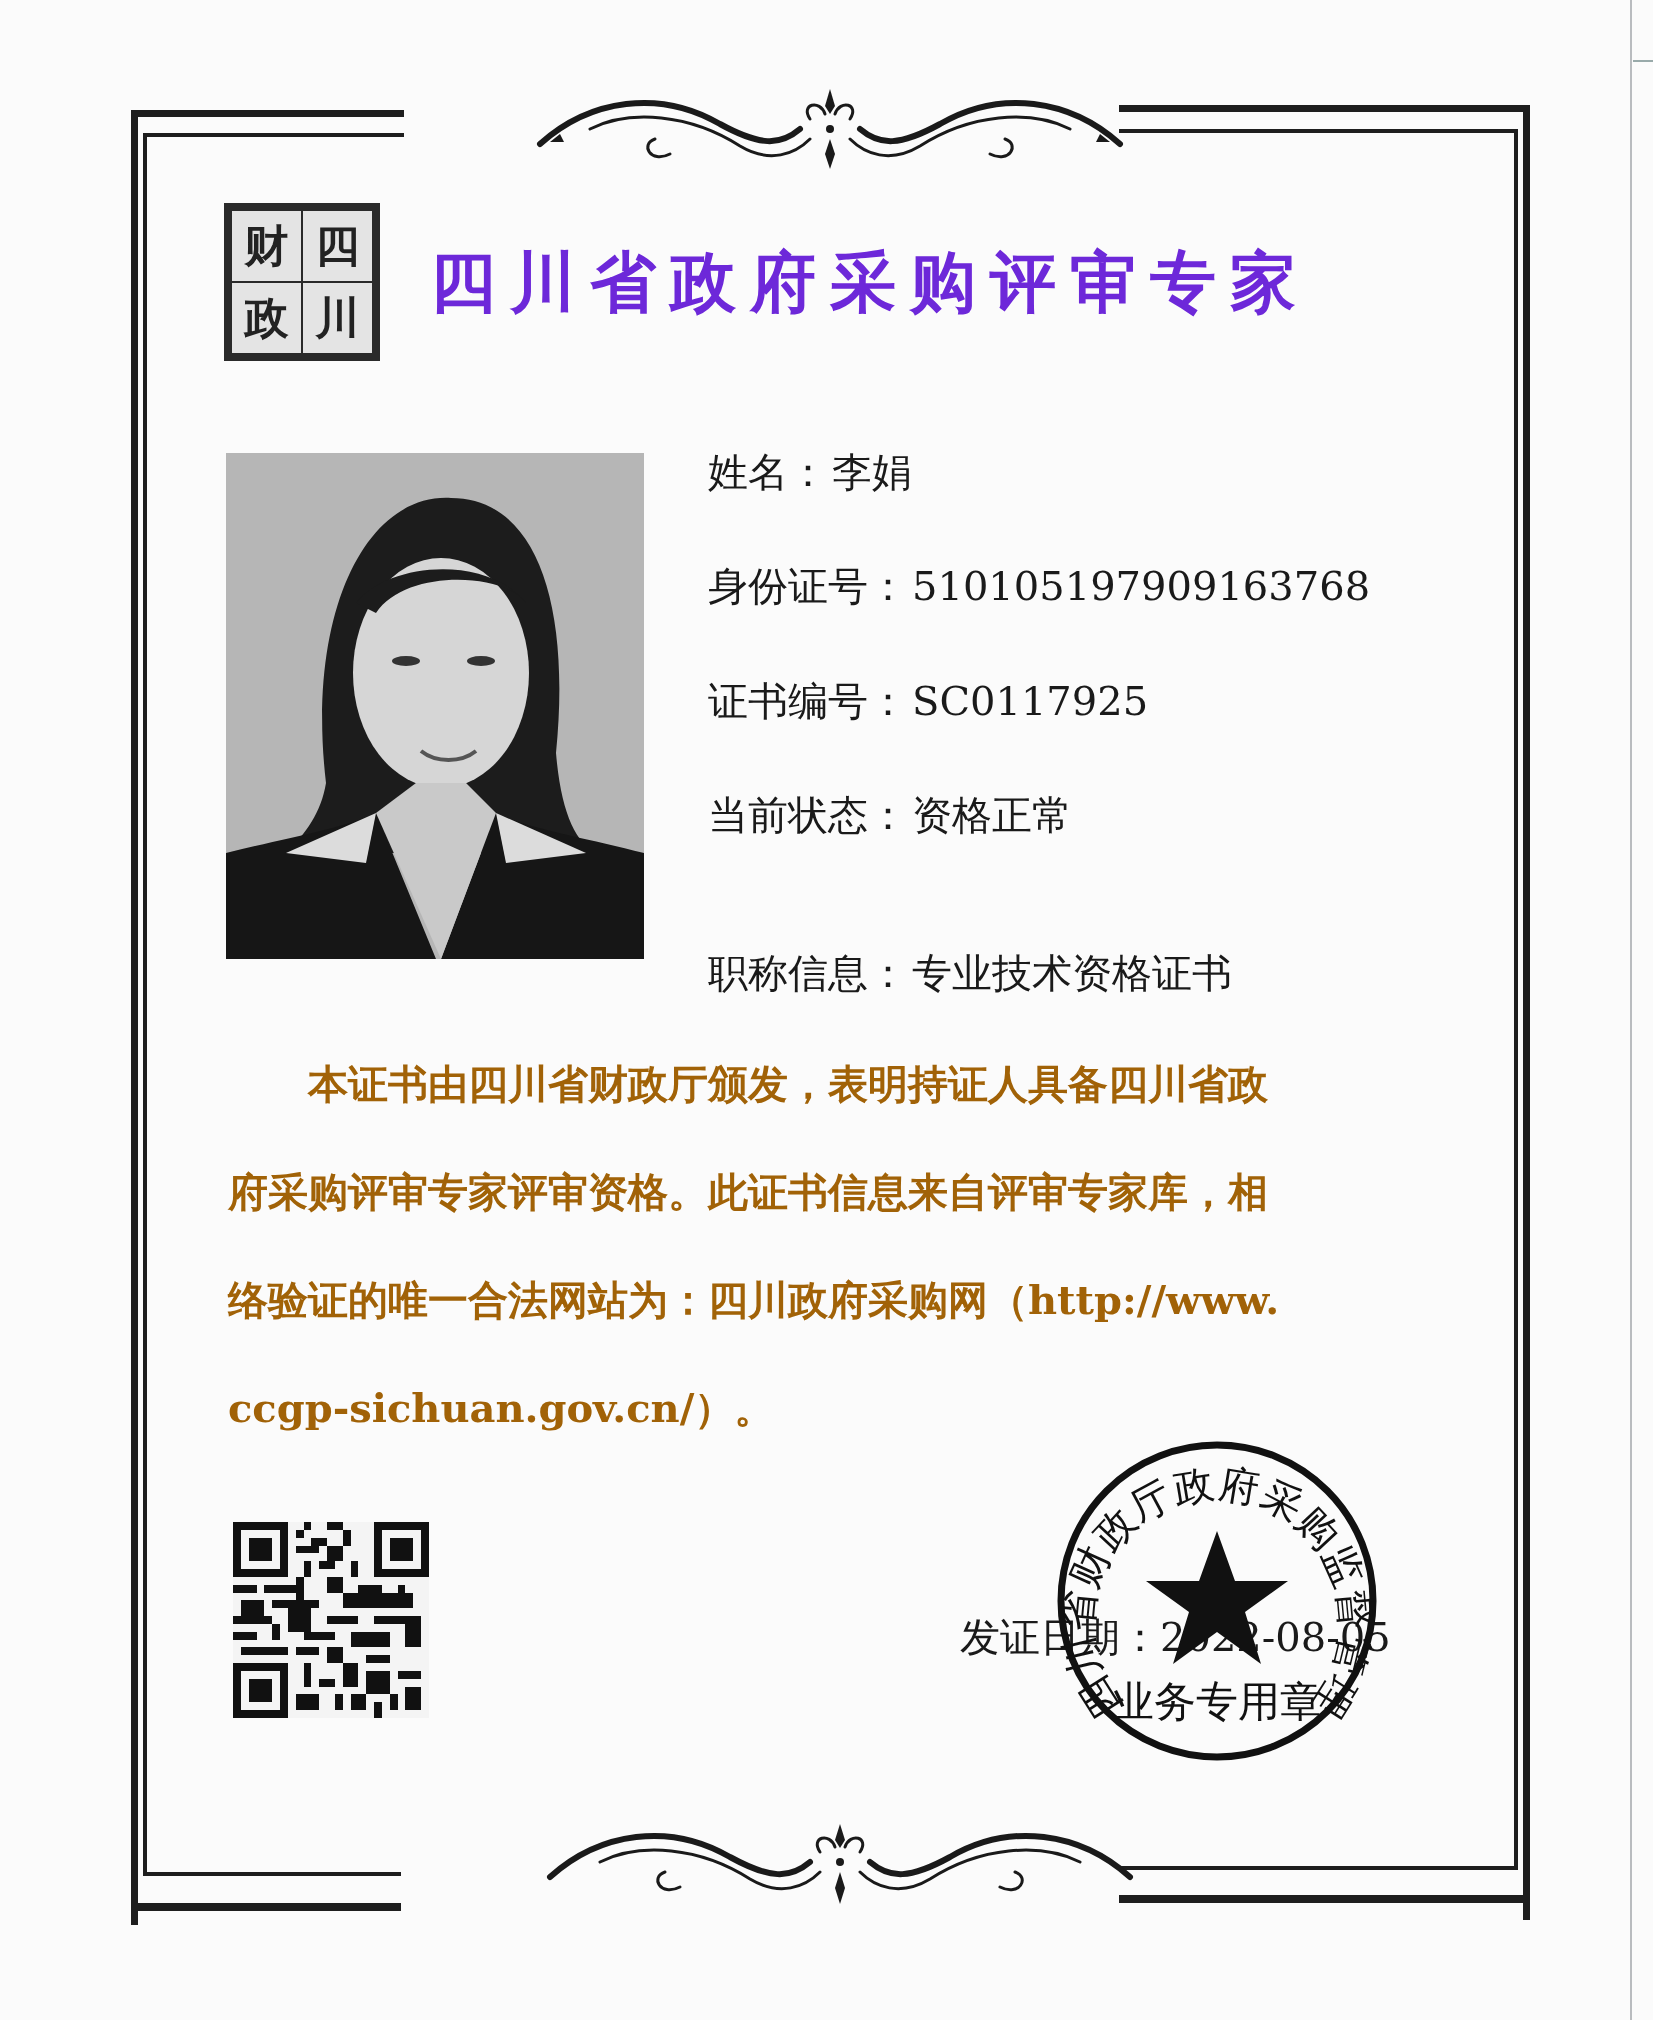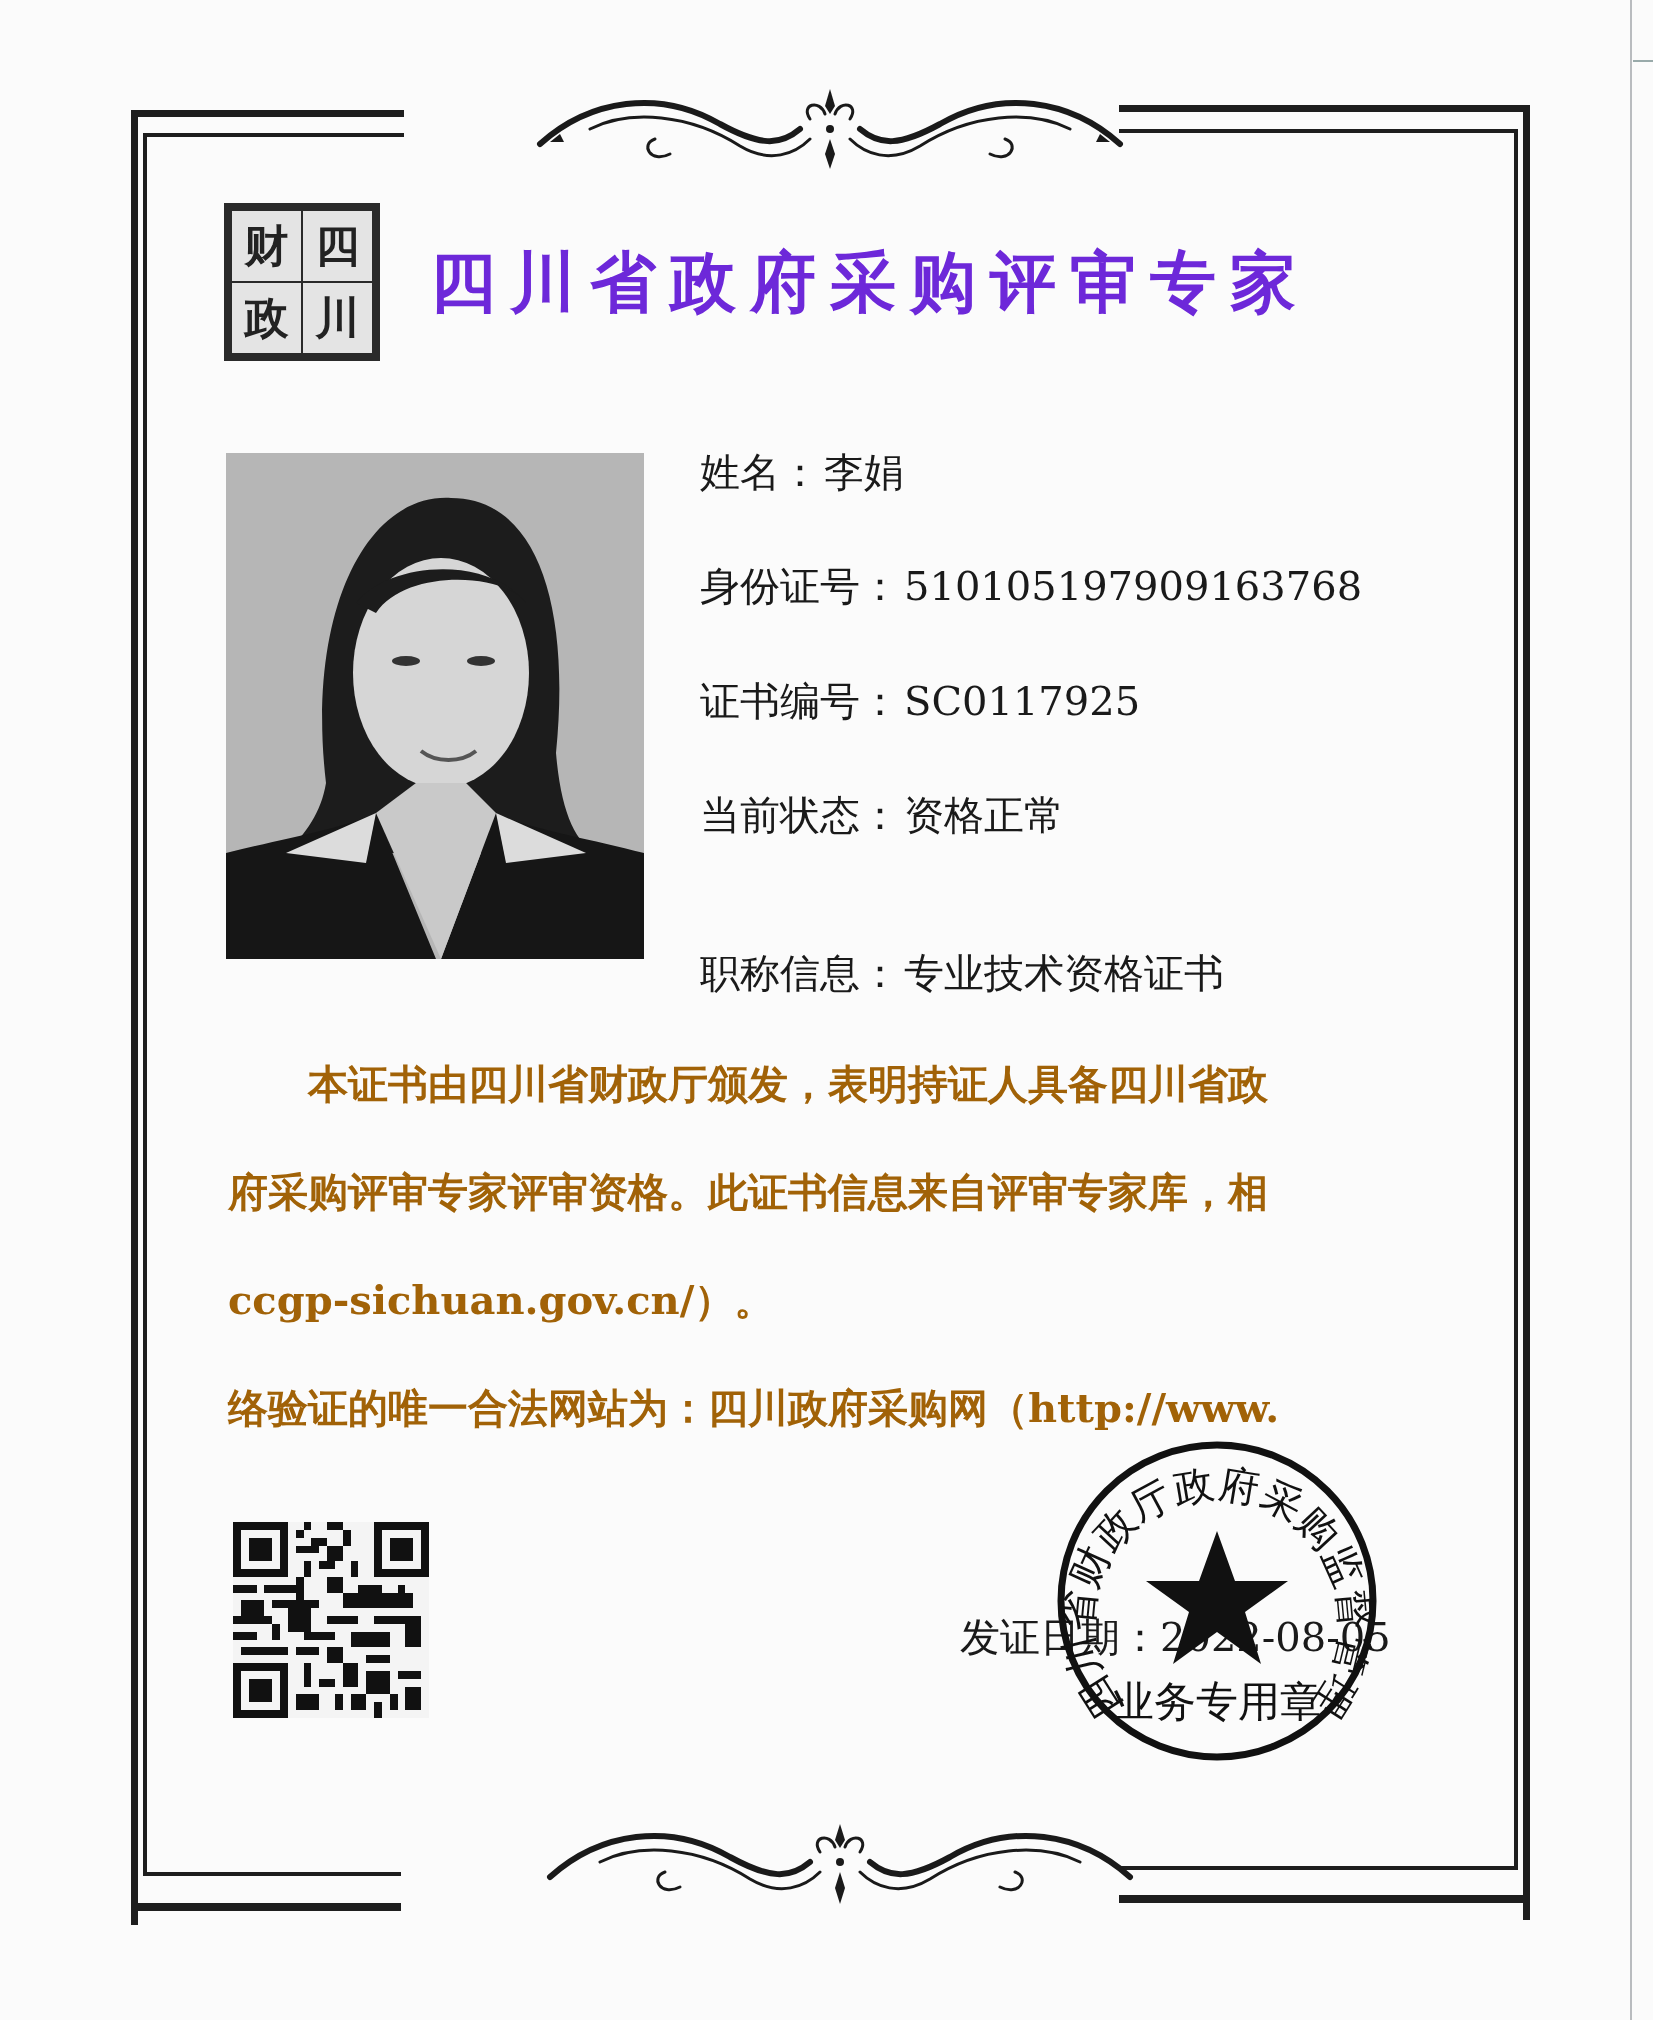--- a/index.html
+++ b/index.html
@@ -23,21 +23,21 @@
     display:grid; grid-template-columns:1fr 1fr; grid-template-rows:1fr 1fr; gap:2px; background:#2a2a2a; }
   .logo-cell { background:#e4e4e4; display:flex; align-items:center; justify-content:center;
     font-family:"DejaVu Sans", sans-serif; font-weight:bold; font-size:44px; color:#222; }
 
   .title { position:absolute; left:430px; top:238px; font-size:66px; font-weight:bold;
     letter-spacing:14px; color:#6d28d9; font-family:"DejaVu Serif", serif; }
 
   .photo { position:absolute; left:226px; top:453px; width:418px; height:506px; background:#b9b9b9; overflow:hidden; }
 
   .fields { position:absolute; left:700px; top:445px; }
-  .field { position:absolute; left:0; white-space:nowrap; font-size:40px; color:#1a1a1a; }
+  .field { position:absolute; left:8px; white-space:nowrap; font-size:40px; color:#1a1a1a; }
   .field .val { margin-left:4px; }
 
   .para { position:absolute; left:228px; top:1030px; width:1140px; font-size:40px; line-height:108px; color:#a16207;font-weight:bold; }
   .para .pl { display:block; white-space:nowrap; }
 
   .qr { position:absolute; left:233px; top:1522px; width:196px; height:196px; }
 
   .issue-date { position:absolute; left:960px; top:1610px; font-size:40px; white-space:nowrap; color:#1a1a1a; }
 
   .seal { position:absolute; left:1052px; top:1436px; width:330px; height:330px; }
@@ -151,22 +151,22 @@
     <span>当前状态：</span><span class="val">资格正常</span>
   </div>
   <div class="field" style="top:457px;margin-top:44px;">
     <span>职称信息：</span><span class="val">专业技术资格证书</span>
   </div>
 </div>
 
 <div class="para">
   <span class="pl">　　本证书由四川省财政厅颁发，表明持证人具备四川省政</span>
   <span class="pl">府采购评审专家评审资格。此证书信息来自评审专家库，相</span>
+  <span class="pl">络验证的唯一合法网站为：四川政府采购网（http://www.</span>
   <span class="pl">ccgp-sichuan.gov.cn/）。</span>
-  <span class="pl">络验证的唯一合法网站为：四川政府采购网（http://www.</span>
 </div>
 
 <svg class="qr" viewBox="0 0 25 25" shape-rendering="crispEdges">
   <rect width="25" height="25" fill="#f4f4f4"></rect>
   <g fill="#111">
     <path d="M0 0h7v7h-7z M1 1v5h5v-5z" fill-rule="evenodd"></path>
       <rect x="2" y="2" width="3" height="3"></rect>
     <path d="M18 0h7v7h-7z M19 1v5h5v-5z" fill-rule="evenodd"></path>
       <rect x="20" y="2" width="3" height="3"></rect>
     <path d="M0 18h7v7h-7z M1 19v5h5v-5z" fill-rule="evenodd"></path>

